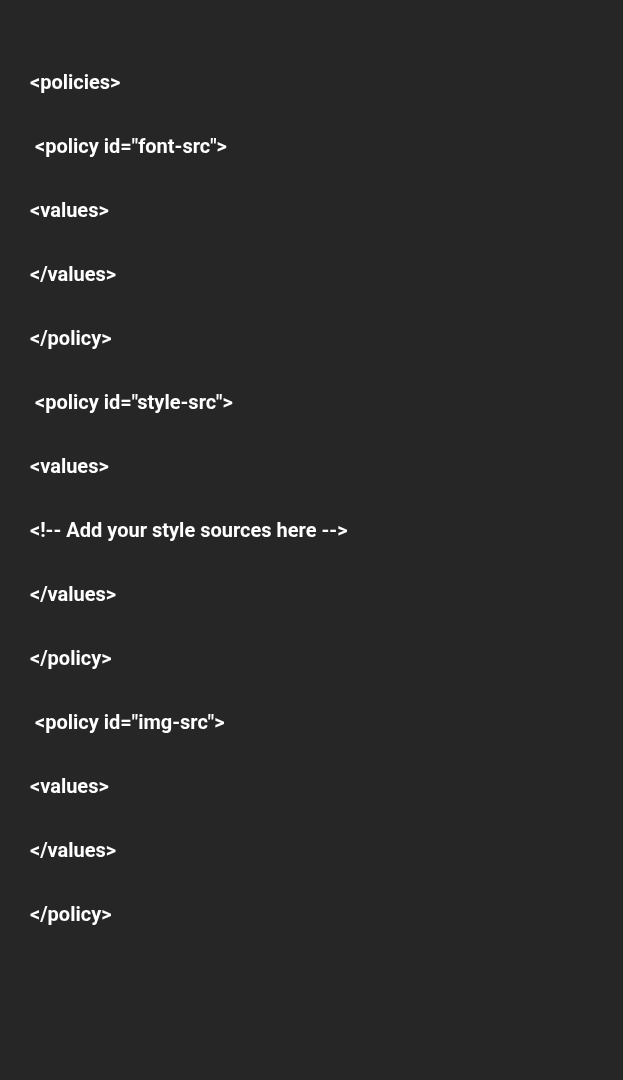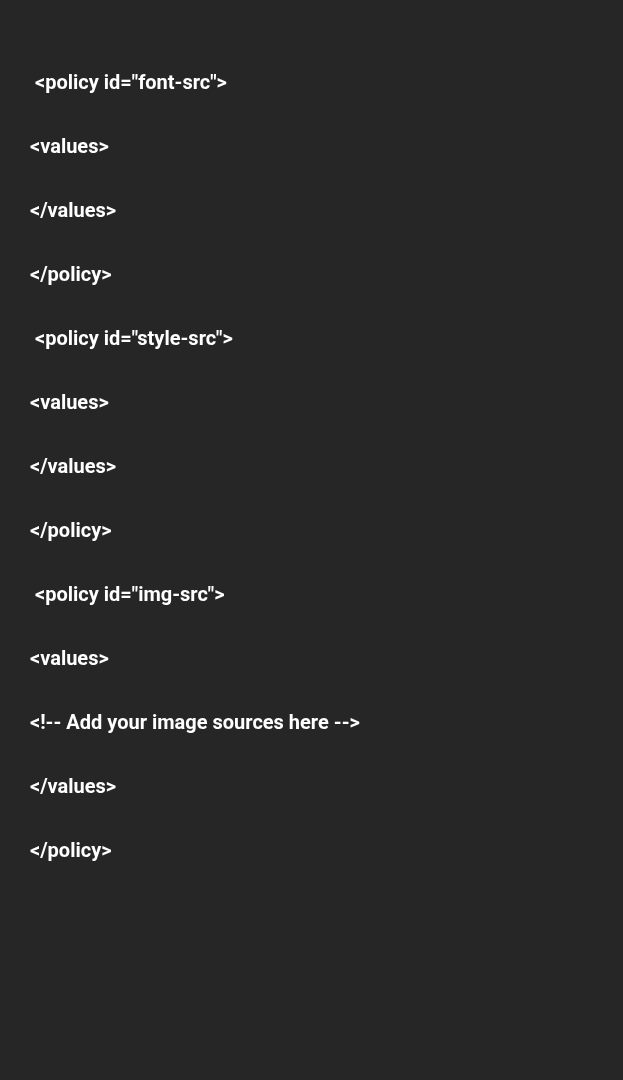--- a/index.html
+++ b/index.html
@@ -23,31 +23,32 @@
       font-family: inherit;
     }
     .line {
       display: block;
     }
   </style>
 </head>
 <body>
 
 <div class="code-block">
+<span class="line">&lt;policies&gt;</span>
 <span class="line"> &lt;policy id="font-src"&gt;</span>
 <span class="line">&lt;values&gt;</span>
 <span class="line">&lt;/values&gt;</span>
 <span class="line">&lt;/policy&gt;</span>
 <span class="line"> &lt;policy id="style-src"&gt;</span>
 <span class="line">&lt;values&gt;</span>
+<span class="line">&lt;!-- Add your style sources here --&gt;</span>
 <span class="line">&lt;/values&gt;</span>
 <span class="line">&lt;/policy&gt;</span>
 <span class="line"> &lt;policy id="img-src"&gt;</span>
 <span class="line">&lt;values&gt;</span>
-<span class="line">&lt;!-- Add your image sources here --&gt;</span>
 <span class="line">&lt;/values&gt;</span>
 <span class="line">&lt;/policy&gt;</span>
 
 
 
 
 
 
 
 

